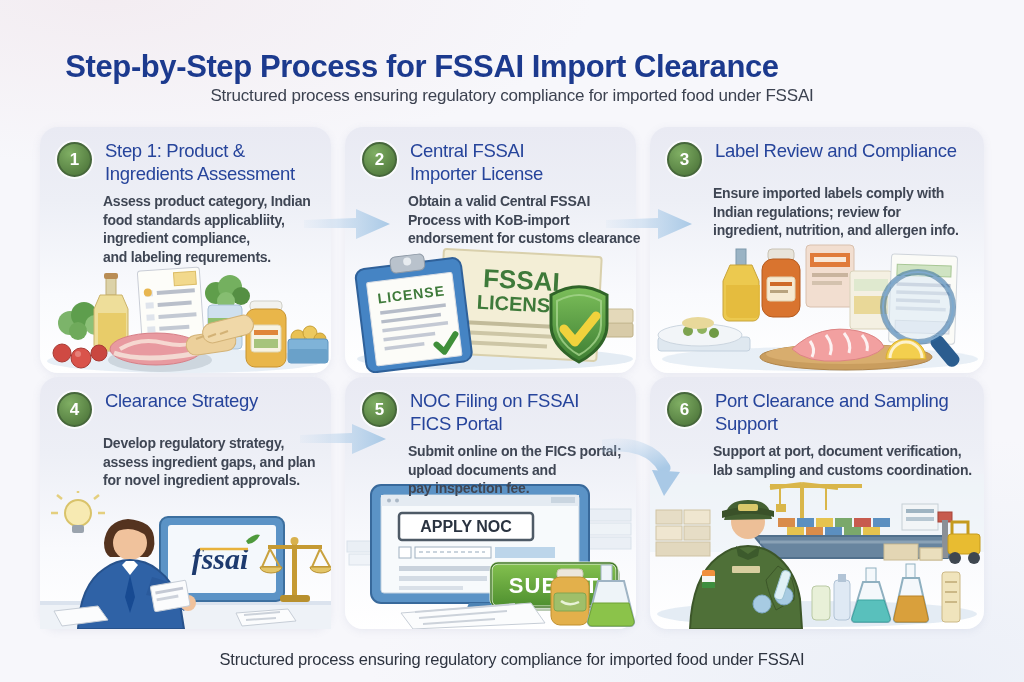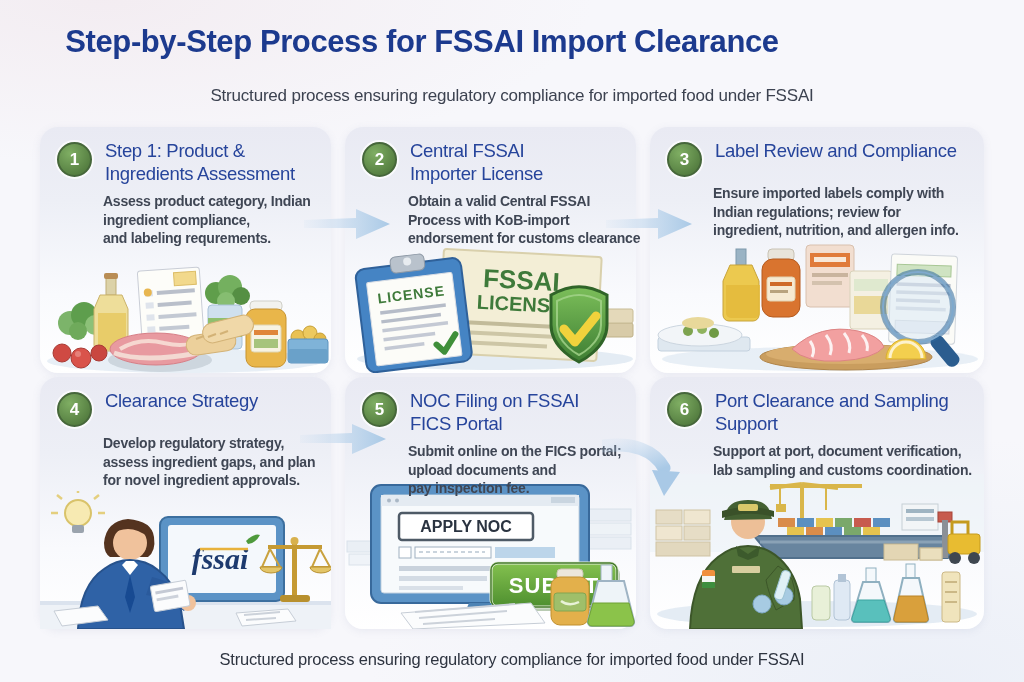--- a/index.html
+++ b/index.html
@@ -5,21 +5,21 @@
   html,body{margin:0;padding:0;}
   body{
     width:1024px;height:682px;position:relative;overflow:hidden;
     font-family:"Liberation Sans", sans-serif;
     background:
       radial-gradient(120% 60% at 10% 0%, rgba(238,224,230,.45) 0%, rgba(238,224,230,0) 40%),
       radial-gradient(120% 80% at 90% 100%, rgba(224,232,244,.5) 0%, rgba(224,232,244,0) 45%),
       #f7f7fb;
   }
   .page-title{
-    position:absolute;top:24px;left:0;width:844px;text-align:center;
+    position:absolute;top:49px;left:0;width:844px;text-align:center;
     font-size:31px;font-weight:bold;color:#1c3a8e;letter-spacing:-0.4px;
   }
   .page-subtitle{
     position:absolute;top:86px;left:0;width:1024px;text-align:center;
     font-size:17px;color:#3c4250;letter-spacing:-0.2px;
   }
   .footer-caption{
     position:absolute;top:650px;left:0;width:1024px;text-align:center;
     font-size:16.5px;color:#2e3440;letter-spacing:-0.2px;
   }
@@ -57,20 +57,21 @@
 <section class="step-box" style="left:40px;top:127px;width:291px;height:246px;">
   <div class="card-head">
     <div class="badge">1</div>
     <div class="titles">
       <div class="title-line">Step 1: Product &amp;</div>
       <div class="title-line">Ingredients Assessment</div>
     </div>
   </div>
   <div class="body">
     <div class="body-line">Assess product category, Indian</div>
+    <div class="body-line">food standards applicabliity,</div>
     <div class="body-line">ingredient compliance,</div>
     <div class="body-line">and labeling requrements.</div>
   </div>
   <svg class="illus" viewBox="0 0 291 112" height="112">
     <ellipse cx="145" cy="100" rx="138" ry="12" fill="#dce6f1" opacity="0.65"></ellipse>
     <g>
       <circle cx="30" cy="62" r="12" fill="#7cb46a"></circle>
         <circle cx="44" cy="54" r="13" fill="#5e9e4d"></circle>
       <circle cx="55" cy="64" r="10" fill="#8cc178"></circle>
         <circle cx="38" cy="70" r="9" fill="#6faa5b"></circle>

